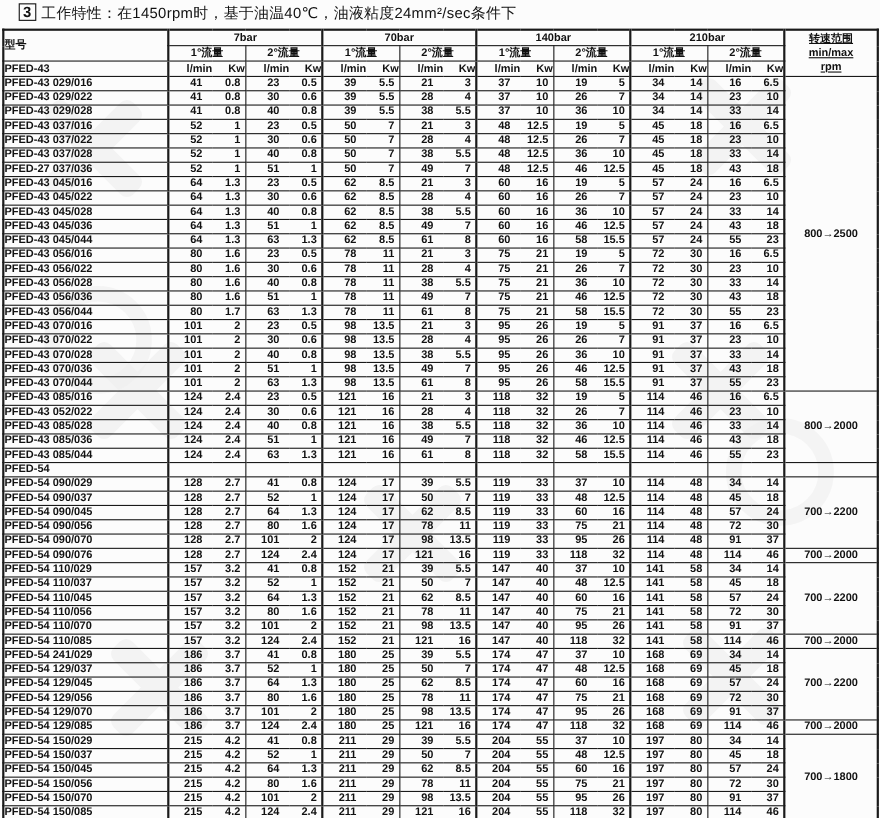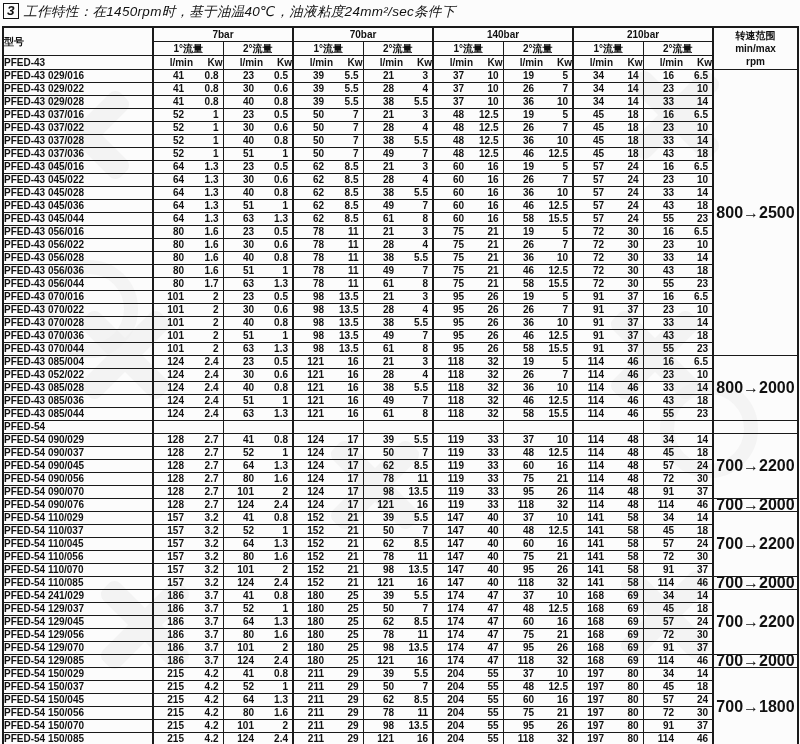--- a/index.html
+++ b/index.html
@@ -1,22 +1,22 @@
 <!DOCTYPE html>
 <html><head>
 <meta charset="utf-8">
 <style>
   html,body{margin:0;padding:0;}
   body{
     width:800px;height:744px;background:#fcfcfc;position:relative;overflow:hidden;
     font-family:"Liberation Sans","DejaVu Sans",sans-serif;color:#111;
   }
   
-  .title-bar{height:22px;padding:3px 0 1px 3px;font-size:13.5px;white-space:nowrap;
-    position:relative;z-index:2;font-style:italic;}
+  .title-bar{height:22px;padding:3px 0 1px 17px;font-size:13.5px;white-space:nowrap;
+    position:relative;z-index:2;}
   .title-num{display:inline-block;border:1.5px solid #111;padding:0 3px;margin-right:5px;
     font-weight:bold;line-height:14px;vertical-align:1px;}
   .title-text{letter-spacing:.3px;}
   
   .wm{position:absolute;width:110px;height:110px;opacity:.55;z-index:1;pointer-events:none;}
   .wm::before,.wm::after{content:"";position:absolute;left:50%;top:0;width:24px;height:100%;
     background:#ececec;border-radius:8px;}
   .wm::before{transform:translateX(-50%) rotate(45deg);}
   .wm::after{transform:translateX(-50%) rotate(-45deg);}
   .wm-ring{position:absolute;width:70px;height:70px;border:14px solid #eeeeee;border-radius:50%;
@@ -29,22 +29,22 @@
   thead th{font-weight:bold;}
   thead tr.r-bar th{height:13px;line-height:13px;}
   thead tr.r-flow th{height:13px;line-height:13px;font-size:10px;}
   thead tr.r-unit th{height:13px;line-height:13px;}
   tbody td{font-weight:bold;}
   td.model,th.model{text-align:left;border-right-width:2px;margin-top:32px;}
   .lm{border-right-style:hidden;text-align:right;padding-right:9px;}
   .kw{border-left-style:hidden;text-align:right;padding-right:4px;}
   th.lm,th.kw{text-align:right;padding-right:0;}
   .grp{border-left-width:2px;}
-  td.rpm{border-left-width:2px;font-size:16px;text-align:center;padding:0;}
-  th.rpmh{border-left-width:2px;font-size:10px;line-height:12px;}
+  td.rpm{border-left-width:2px;font-size:10px;text-align:center;padding:0;}
+  th.rpmh{border-left-width:2px;font-size:10px;line-height:12px;text-decoration:underline;}
 </style>
 </head>
 <body>
 
 <div class="wm" style="left:30px;top:80px;"></div>
 <div class="wm" style="left:620px;top:60px;"></div>
 <div class="wm" style="left:70px;top:300px;"></div>
 <div class="wm" style="left:600px;top:300px;"></div>
 <div class="wm" style="left:320px;top:430px;"></div>
 <div class="wm" style="left:90px;top:570px;"></div>
@@ -230,21 +230,21 @@
         <td class="lm grp">48</td>
         <td class="kw">12.5</td>
         <td class="lm">36</td>
         <td class="kw">10</td>
         <td class="lm grp">45</td>
         <td class="kw">18</td>
         <td class="lm">33</td>
         <td class="kw">14</td>
       </tr>
       <tr>
-        <td class="model">PFED-43 037/036</td>
+        <td class="model">PFED-27 037/036</td>
         <td class="lm grp">52</td>
         <td class="kw">1</td>
         <td class="lm">51</td>
         <td class="kw">1</td>
         <td class="lm grp">50</td>
         <td class="kw">7</td>
         <td class="lm">49</td>
         <td class="kw">7</td>
         <td class="lm grp">48</td>
         <td class="kw">12.5</td>
@@ -534,21 +534,21 @@
         <td class="lm grp">95</td>
         <td class="kw">26</td>
         <td class="lm">58</td>
         <td class="kw">15.5</td>
         <td class="lm grp">91</td>
         <td class="kw">37</td>
         <td class="lm">55</td>
         <td class="kw">23</td>
       </tr>
       <tr>
-        <td class="model">PFED-43 085/004</td>
+        <td class="model">PFED-43 085/016</td>
         <td class="lm grp">124</td>
         <td class="kw">2.4</td>
         <td class="lm">23</td>
         <td class="kw">0.5</td>
         <td class="lm grp">121</td>
         <td class="kw">16</td>
         <td class="lm">21</td>
         <td class="kw">3</td>
         <td class="lm grp">118</td>
         <td class="kw">32</td>

